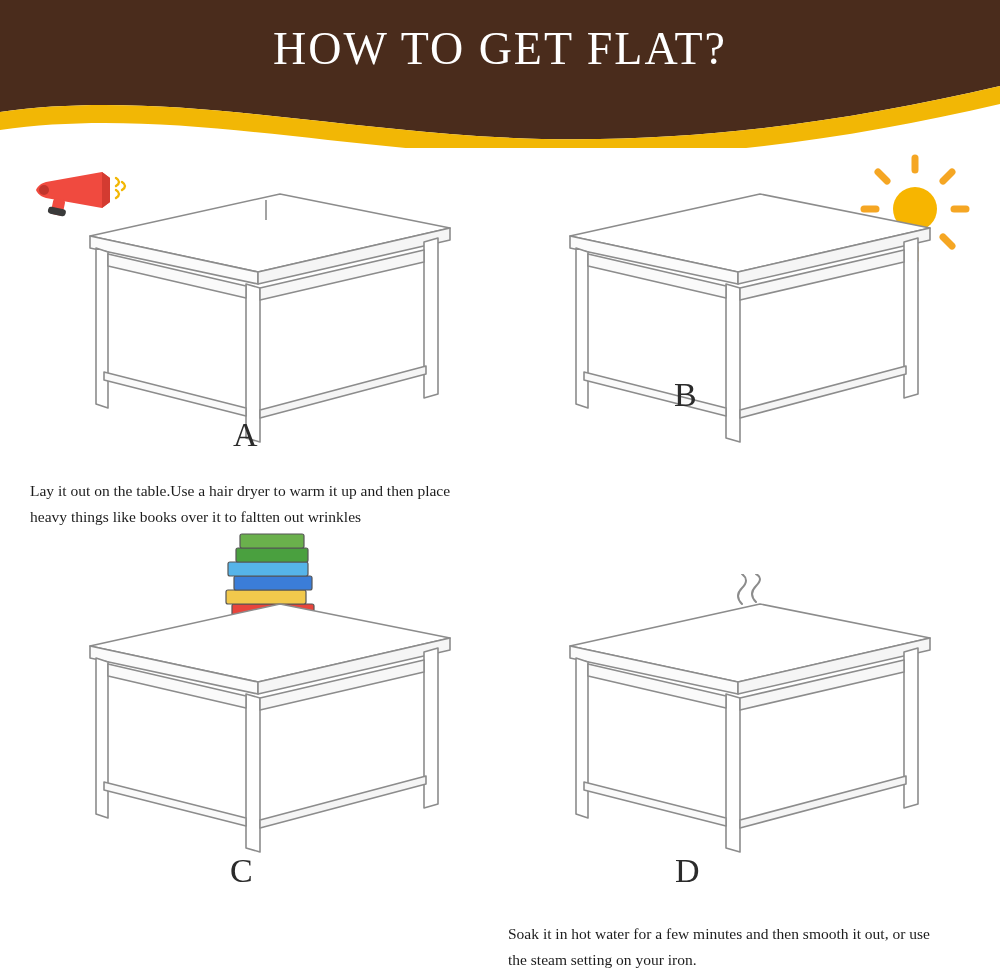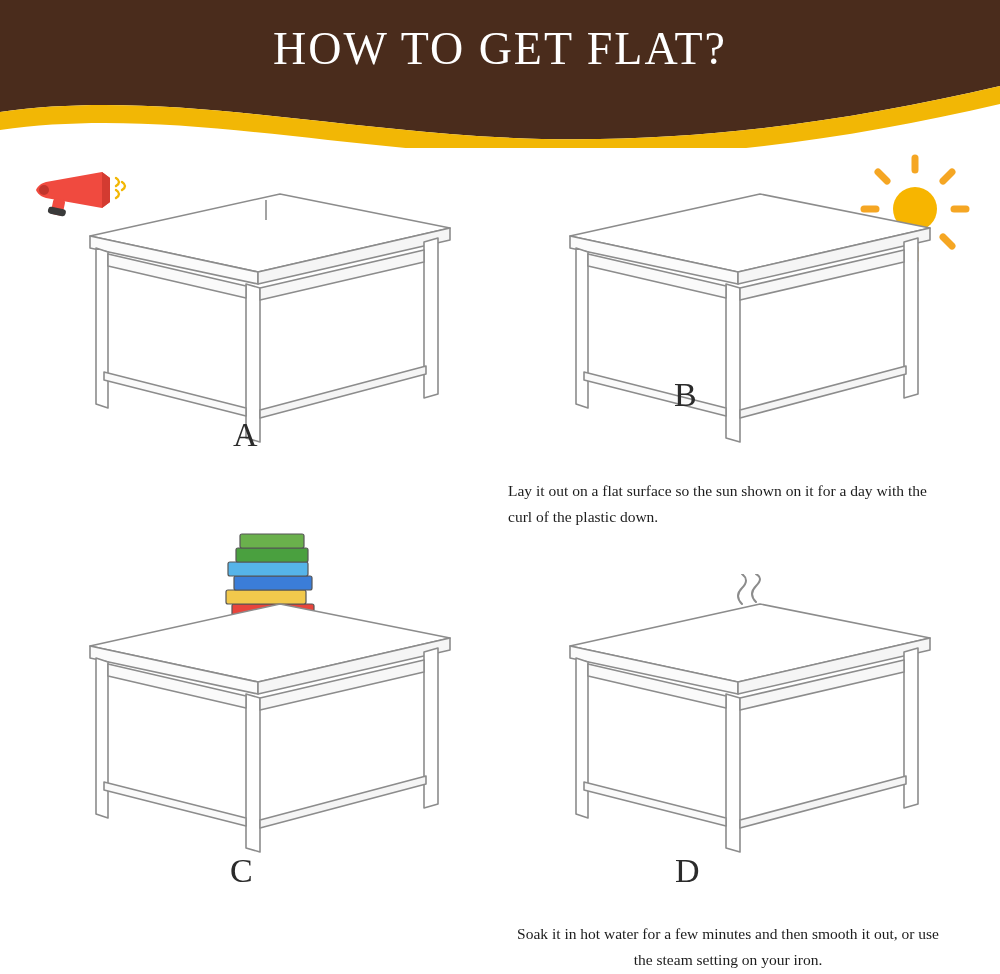--- a/index.html
+++ b/index.html
@@ -83,21 +83,21 @@
     position: absolute;
     width: 440px;
     font-family: "Liberation Serif", serif;
     font-size: 15.5px;
     line-height: 26px;
     color: #1c1c1c;
   }
   .cap-a { left: 30px;  top: 330px; }
   .cap-b { left: 508px; top: 330px; }
   .cap-c { left: 30px;  top: 773px; }
-  .cap-d { left: 508px; top: 773px; text-align: center; }
+  .cap-d { left: 508px; top: 773px; }
 
   
   .abs-cap { position: absolute; }
 
   
   .icon-abs { position: absolute; }
   .hairdryer { left: 14px; top: 12px; }
   .sun { left: 360px; top: 0px; }
   .books { left: 190px; top: -40px; }
   .cup { left: 200px; top: 10px; }
@@ -159,20 +159,21 @@
 
           <path d="M84,196 L226,232 L226,240 L84,204 Z" fill="#fafafa"></path>
 
           <path d="M240,234 L406,190 L406,198 L240,242 Z" fill="#f5f5f5"></path>
         </g>
       </svg>
     </div>
 
     <div class="panel-letter letter-a">A</div>
   </div>
+  <div class="caption abs-cap cap-a">Lay it out on the table.Use a hair dryer to warm it up and then place heavy things like books over it to faltten out wrinkles</div>
 
   <div class="panel panel-b">
 
     <svg class="icon-abs sun" width="110" height="110" viewBox="0 0 110 110">
       <g fill="#f5a623">
         <circle cx="55" cy="55" r="22" fill="#f7b500"></circle>
         <g stroke="#f5a623" stroke-width="7" stroke-linecap="round">
           <line x1="55" y1="16" x2="55" y2="4"></line>
           <line x1="55" y1="106" x2="55" y2="94"></line>
           <line x1="16" y1="55" x2="4" y2="55"></line>
@@ -197,21 +198,20 @@
           <path d="M88,78 L226,110 L226,122 L88,90 Z" fill="#fafafa"></path>
           <path d="M240,112 L404,74 L404,86 L240,124 Z" fill="#f7f7f7"></path>
           <path d="M84,196 L226,232 L226,240 L84,204 Z" fill="#fafafa"></path>
           <path d="M240,234 L406,190 L406,198 L240,242 Z" fill="#f5f5f5"></path>
         </g>
       </svg>
     </div>
 
     <div class="panel-letter letter-b">B</div>
   </div>
-  <div class="caption abs-cap cap-b">Lay it out on a flat surface so the sun shown on it for a day with the curl of the plastic down.</div>
 
   <div class="panel panel-c">
 
     <svg class="icon-abs books" width="130" height="130" viewBox="0 0 130 130">
       <g stroke="#555" stroke-width="1.2">
 
         <path d="M18,108 L98,108 L104,98 L24,98 Z" fill="#f5a623"></path>
         <rect x="18" y="94" width="80" height="14" rx="2" fill="#f7b733"></rect>
 
         <rect x="22" y="80" width="82" height="14" rx="2" fill="#e8453c"></rect>

